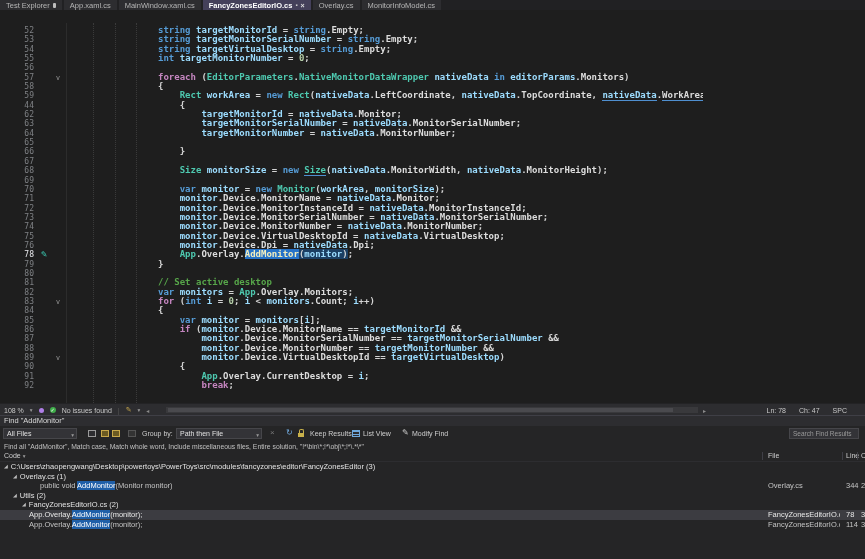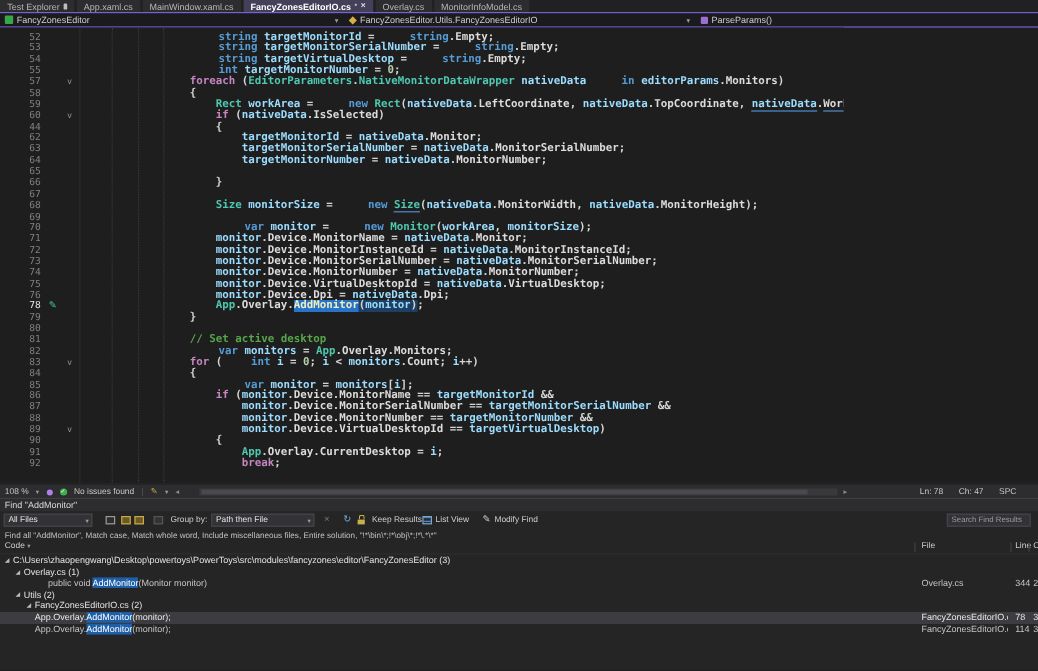--- a/index.html
+++ b/index.html
@@ -28,21 +28,21 @@
   .guide{position:absolute;top:0;bottom:0;width:0;border-left:1px dotted #3a3a3a;}
   .marginline{position:absolute;top:0;bottom:0;left:66px;width:0;border-left:1px solid #2c2c2c;}
   .codelines{position:absolute;top:3px;left:0;right:0;}
   .cl{display:flex;align-items:baseline;height:9.35px;line-height:9.35px;white-space:pre;}
   .ln{width:34px;text-align:right;padding-right:2px;flex:none;
       font-family:"DejaVu Sans Mono",monospace;font-size:8px;color:#7e8084;}
   .ln.cur{color:#e8e8ec;}
   .mk{width:16px;flex:none;text-align:center;font-size:8px;color:#39c5ae;line-height:9.35px;}
   .fd{width:12px;flex:none;text-align:center;font-size:7px;color:#9a9a9a;}
   .ct{padding-left:29px;font-family:"DejaVu Sans Mono",monospace;font-size:9px;font-weight:bold;color:#d4d4d4;}
-  .tk-k{color:#569cd6;margin-left:24px;}  .tk-c{color:#c586c0;}  .tk-t{color:#4ec9b0;}
+  .tk-k{color:#569cd6;}  .tk-c{color:#c586c0;}  .tk-t{color:#4ec9b0;}
   .tk-v{color:#9cdcfe;}  .tk-m{color:#dcdcdc;}  .tk-f{color:#dcdcaa;}
   .tk-s{color:#57a64a;}  .tk-n{color:#b5cea8;}  .tk-p{color:#d4d4d4;}
   .tk-sel{background:#2673c8;color:#f2eebe;}
   .tk-r{background:#1c3f63;}
   .tk-u{border-bottom:1px solid #4f8fd0;}
   
   .edstatus{position:absolute;top:403px;left:0;width:865px;height:12px;background:#2d2d30;border-top:1px solid #232325;
             box-sizing:border-box;font-size:7px;color:#c8c8c8;}
   .es-left{position:absolute;left:4px;top:0;height:12px;display:flex;align-items:center;gap:6px;}
   .dd{font-size:5.5px;color:#9a9a9a;}
@@ -114,51 +114,35 @@
         <span class="close">×</span>
       </div>
       <div class="tab">
         <span class="tlbl">Overlay.cs</span>
       </div>
       <div class="tab">
         <span class="tlbl">MonitorInfoModel.cs</span>
       </div>
     </div>
 
-  <div class="navbar">
-    <div class="nav-sec s1">
-      <span class="nv-proj"></span>
-      <span class="lbl">FancyZonesEditor</span>
-      <span class="nav-arrow">▾</span>
-    </div>
-    <div class="nav-sec s2">
-      <span class="nv-class"></span>
-      <span class="lbl">FancyZonesEditor.Utils.FancyZonesEditorIO</span>
-      <span class="nav-arrow">▾</span>
-    </div>
-    <div class="nav-sec s3">
-      <span class="nv-method"></span>
-      <span class="lbl">ParseParams()</span>
-    </div>
-  </div>
 
   <div class="editor">
     <div class="marginline"></div>
     <div class="guide" style="left:93px"></div>
     <div class="guide" style="left:115px"></div>
     <div class="guide" style="left:136px"></div>
     <div class="codelines" id="codelines">
         <div class="cl"><span class="ln">52</span><span class="mk"></span><span class="fd"></span><span class="ct">            <span class="tk-k">string </span><span class="tk-v">targetMonitorId</span><span class="tk-p"> = </span><span class="tk-k">string</span><span class="tk-p">.</span><span class="tk-m">Empty</span><span class="tk-p">;</span></span></div>
         <div class="cl"><span class="ln">53</span><span class="mk"></span><span class="fd"></span><span class="ct">            <span class="tk-k">string </span><span class="tk-v">targetMonitorSerialNumber</span><span class="tk-p"> = </span><span class="tk-k">string</span><span class="tk-p">.</span><span class="tk-m">Empty</span><span class="tk-p">;</span></span></div>
         <div class="cl"><span class="ln">54</span><span class="mk"></span><span class="fd"></span><span class="ct">            <span class="tk-k">string </span><span class="tk-v">targetVirtualDesktop</span><span class="tk-p"> = </span><span class="tk-k">string</span><span class="tk-p">.</span><span class="tk-m">Empty</span><span class="tk-p">;</span></span></div>
         <div class="cl"><span class="ln">55</span><span class="mk"></span><span class="fd"></span><span class="ct">            <span class="tk-k">int </span><span class="tk-v">targetMonitorNumber</span><span class="tk-p"> = </span><span class="tk-n">0</span><span class="tk-p">;</span></span></div>
+        <div class="cl"><span class="ln">56</span><span class="mk"></span><span class="fd"></span><span class="ct"></span></div>
         <div class="cl"><span class="ln">57</span><span class="mk"></span><span class="fd">v</span><span class="ct">            <span class="tk-c">foreach </span><span class="tk-p">(</span><span class="tk-t">EditorParameters</span><span class="tk-p">.</span><span class="tk-t">NativeMonitorDataWrapper</span><span class="tk-p"> </span><span class="tk-v">nativeData</span><span class="tk-k"> in </span><span class="tk-v">editorParams</span><span class="tk-p">.</span><span class="tk-m">Monitors</span><span class="tk-p">)</span></span></div>
         <div class="cl"><span class="ln">58</span><span class="mk"></span><span class="fd"></span><span class="ct">            <span class="tk-p">{</span></span></div>
         <div class="cl"><span class="ln">59</span><span class="mk"></span><span class="fd"></span><span class="ct">                <span class="tk-t">Rect </span><span class="tk-v">workArea</span><span class="tk-p"> = </span><span class="tk-k">new </span><span class="tk-t">Rect</span><span class="tk-p">(</span><span class="tk-v">nativeData</span><span class="tk-p">.</span><span class="tk-m">LeftCoordinate</span><span class="tk-p">, </span><span class="tk-v">nativeData</span><span class="tk-p">.</span><span class="tk-m">TopCoordinate</span><span class="tk-p">, </span><span class="tk-v tk-u">nativeData</span><span class="tk-p">.</span><span class="tk-m tk-u">WorkAreaWidth</span><span class="tk-p">, </span><span class="tk-v tk-u">nativeData</span><span class="tk-p">.</span><span class="tk-m tk-u">WorkAreaHeight</span></span></div>
-        <div class="cl"><span class="ln">60</span><span class="mk"></span><span class="fd">v</span><span class="ct">                <span class="tk-c">if </span><span class="tk-p">(</span><span class="tk-v">nativeData</span><span class="tk-p">.</span><span class="tk-m">IsSelected</span><span class="tk-p">)</span></span></div>
         <div class="cl"><span class="ln">44</span><span class="mk"></span><span class="fd"></span><span class="ct">                <span class="tk-p">{</span></span></div>
         <div class="cl"><span class="ln">62</span><span class="mk"></span><span class="fd"></span><span class="ct">                    <span class="tk-v">targetMonitorId</span><span class="tk-p"> = </span><span class="tk-v">nativeData</span><span class="tk-p">.</span><span class="tk-m">Monitor</span><span class="tk-p">;</span></span></div>
         <div class="cl"><span class="ln">63</span><span class="mk"></span><span class="fd"></span><span class="ct">                    <span class="tk-v">targetMonitorSerialNumber</span><span class="tk-p"> = </span><span class="tk-v">nativeData</span><span class="tk-p">.</span><span class="tk-m">MonitorSerialNumber</span><span class="tk-p">;</span></span></div>
         <div class="cl"><span class="ln">64</span><span class="mk"></span><span class="fd"></span><span class="ct">                    <span class="tk-v">targetMonitorNumber</span><span class="tk-p"> = </span><span class="tk-v">nativeData</span><span class="tk-p">.</span><span class="tk-m">MonitorNumber</span><span class="tk-p">;</span></span></div>
         <div class="cl"><span class="ln">65</span><span class="mk"></span><span class="fd"></span></div>
         <div class="cl"><span class="ln">66</span><span class="mk"></span><span class="fd"></span><span class="ct">                <span class="tk-p">}</span></span></div>
         <div class="cl"><span class="ln">67</span><span class="mk"></span><span class="fd"></span><span class="ct"></span></div>
         <div class="cl"><span class="ln">68</span><span class="mk"></span><span class="fd"></span><span class="ct">                <span class="tk-t">Size </span><span class="tk-v">monitorSize</span><span class="tk-p"> = </span><span class="tk-k">new </span><span class="tk-t tk-u">Size</span><span class="tk-p">(</span><span class="tk-v">nativeData</span><span class="tk-p">.</span><span class="tk-m">MonitorWidth</span><span class="tk-p">, </span><span class="tk-v">nativeData</span><span class="tk-p">.</span><span class="tk-m">MonitorHeight</span><span class="tk-p">);</span></span></div>
         <div class="cl"><span class="ln">69</span><span class="mk"></span><span class="fd"></span><span class="ct"></span></div>
         <div class="cl"><span class="ln">70</span><span class="mk"></span><span class="fd"></span><span class="ct">                <span class="tk-k">var </span><span class="tk-v">monitor</span><span class="tk-p"> = </span><span class="tk-k">new </span><span class="tk-t">Monitor</span><span class="tk-p">(</span><span class="tk-v">workArea</span><span class="tk-p">, </span><span class="tk-v">monitorSize</span><span class="tk-p">);</span></span></div>

